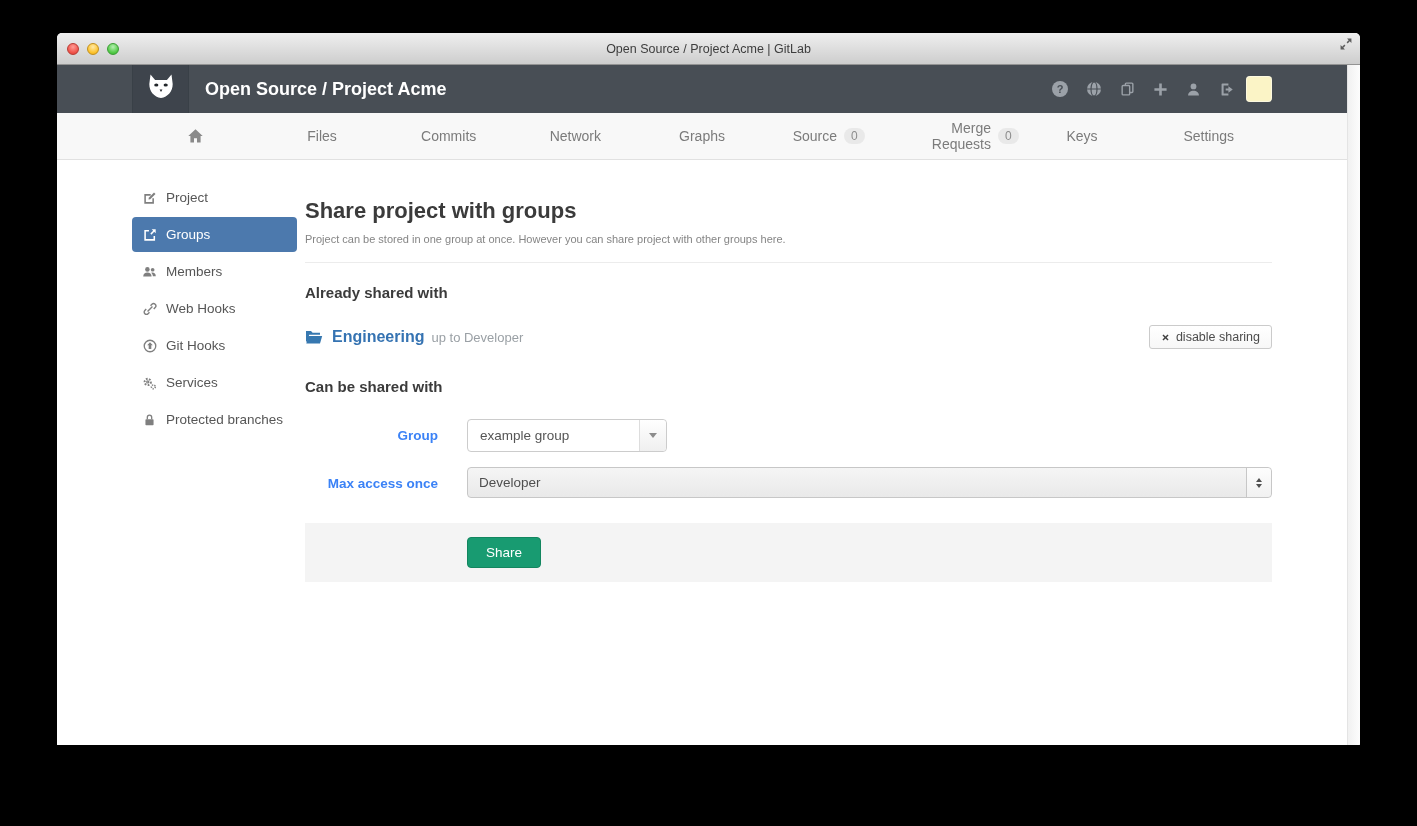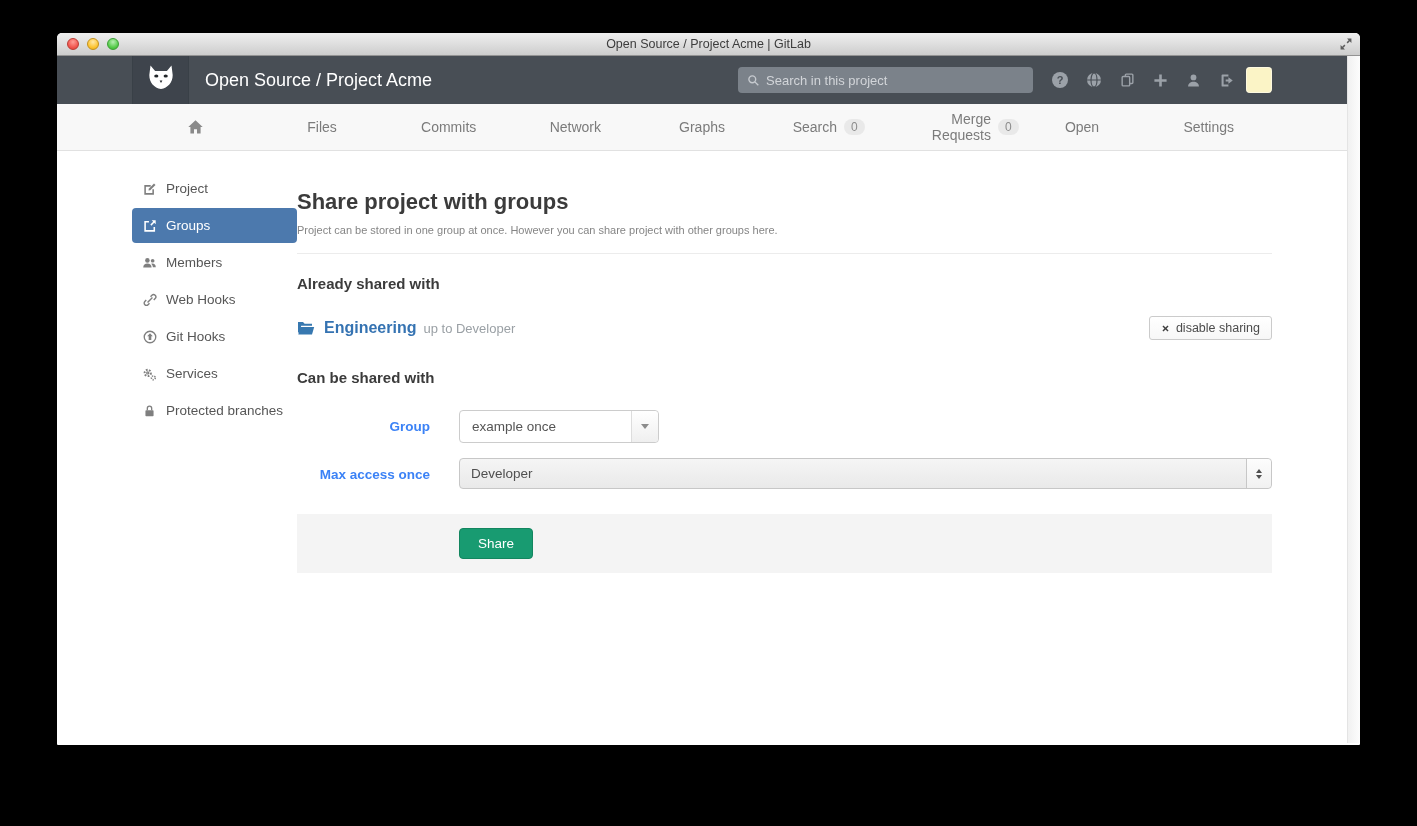--- a/index.html
+++ b/index.html
@@ -4,21 +4,21 @@
 <style>
   * { margin:0; padding:0; box-sizing:border-box; }
   html,body { width:1417px; height:826px; background:#000; overflow:hidden;
     font-family:"Liberation Sans","DejaVu Sans",sans-serif; }
   svg { display:block; }
 
   
   .window { position:absolute; left:57px; top:33px; width:1303px; height:712px;
     border-radius:5px 5px 1px 1px; overflow:hidden; background:#fff;
     box-shadow:0 18px 50px rgba(0,0,0,.75); }
-  .titlebar { height:23px; background:linear-gradient(#efefef,#cdcdcd);
+  .titlebar { height:32px; background:linear-gradient(#efefef,#cdcdcd);
     border-bottom:1px solid #939393; position:relative;
     display:flex; align-items:center; justify-content:center; }
   .titlebar-text { font-size:12.5px; color:#3d3d3d; }
   .traffic { position:absolute; left:10px; top:50%; transform:translateY(-50%); display:flex; gap:8px; }
   .light { width:12px; height:12px; border-radius:50%; }
   .light.red    { background:radial-gradient(circle at 50% 30%, #ff9d96, #f0544c 65%, #d8423a); border:1px solid #b93b33; }
   .light.yellow { background:radial-gradient(circle at 50% 30%, #ffe9a8, #fcc32e 65%, #e7a922); border:1px solid #c2901c; }
   .light.green  { background:radial-gradient(circle at 50% 30%, #b6efb2, #53ca47 65%, #3bb033); border:1px solid #3b9e34; }
   .fullscreen-btn { position:absolute; right:7px; top:4px; color:#5d5d5d; }
 
@@ -27,21 +27,21 @@
   .scroll-gutter { width:13px; flex:none; background:linear-gradient(to right,#f1f1f1,#fdfdfd);
     border-left:1px solid #e4e4e4; }
 
   .container { width:1140px; margin:0 auto; height:100%; }
 
   
   .app-header { height:48px; background:#484e55; flex:none; }
   .app-header .container { display:flex; align-items:center; }
   .logo-box { width:57px; height:48px; background:#3e444c; border-left:1px solid #394047;
     border-right:1px solid #394047; display:flex; align-items:center; justify-content:center; cursor:pointer; }
-  .project-title { color:#fff; font-size:18px; font-weight:normal; margin-left:16px; white-space:nowrap; }
+  .project-title { color:#fff; font-size:18px; font-weight:bold; margin-left:16px; white-space:nowrap; }
   .header-right { margin-left:auto; display:flex; align-items:center; }
   .search-box { width:295px; height:26px; background:#7b828a; border-radius:4px;
     display:flex; align-items:center; padding:0 9px; margin-right:19px; }
   .search-box input { flex:1; margin-left:6px; background:transparent; border:none; outline:none;
     font-size:13px; color:#eef0f2; font-family:inherit; }
   .search-box input::placeholder { color:#d2d5d9; opacity:1; }
   .search-icon { color:#c6cacf; }
   .header-icons { display:flex; align-items:center; gap:18px; color:#9ba1a8; }
   .hicon { cursor:pointer; display:flex; align-items:center; justify-content:center; }
   .circle-glyph { width:16px; height:16px; border-radius:50%; background:#9ba1a8; color:#484e55;
@@ -57,21 +57,21 @@
   
   .nav-bar { height:47px; background:#f8f8f8; border-bottom:1px solid #e1e1e1; flex:none; }
   .nav-bar .container { display:flex; }
   .nav-item { flex:1; display:flex; align-items:center; justify-content:center; gap:7px;
     font-size:14px; color:#7b7b7b; cursor:pointer;text-align:right; }
   .nav-item .home-glyph { color:#8a8a8a; }
   .badge { background:#e9e9e9; color:#8c8c8c; border-radius:10px; padding:1px 7px; font-size:12px; }
 
   
   .page-body { flex:1; overflow:hidden; background:#fff; }
-  .layout { width:1140px; margin:0 auto; display:flex; padding-top:20px; }
+  .layout { width:1140px; margin:0 auto; display:flex; padding-top:20px;gap:8px; }
   .sidebar { width:165px; flex:none; }
   .side-item { display:flex; align-items:center; gap:9px; padding:10px; margin-bottom:2px;
     font-size:13.5px; color:#565656; border-radius:4px; cursor:pointer; }
   .side-item .sicon { width:15px; color:#7f7f7f; display:flex; justify-content:center; }
   .side-item.active { background:#4c79ad; color:#fff; }
   .side-item.active .sicon { color:#fff; }
 
   .main { flex:1; min-width:0; padding-top:8px; }
   .page-title { font-size:22px; font-weight:bold; color:#3b3b3b; margin:10px 0 9px; }
   .lead { font-size:11px; color:#858585; margin-bottom:17px; }
@@ -141,29 +141,20 @@
             <svg width="28" height="30" viewBox="0 0 28 30">
               <path fill="#ffffff" d="M3.5 0.5l4.6 5.6h11.8l4.6-5.6 1.2 9.5c0 8-4.9 12.6-11.7 14.1C7.1 22.6 2.3 18 2.3 10z"></path>
               <ellipse cx="9.3" cy="11" rx="2.1" ry="1.5" fill="#22262a"></ellipse>
               <ellipse cx="18.7" cy="11" rx="2.1" ry="1.5" fill="#22262a"></ellipse>
               <path fill="#22262a" d="M12.6 15.6h2.8L14 18z"></path>
             </svg>
           </div>
           <span class="project-title">Open Source / Project Acme</span>
 
           <div class="header-right">
-            <div class="search-box">
-              <span class="search-icon">
-                <svg width="13" height="13" viewBox="0 0 16 16" fill="none" stroke="currentColor" stroke-width="1.7">
-                  <circle cx="6.5" cy="6.5" r="4.2"></circle>
-                    <path d="M9.7 9.7l4.2 4.2"></path>
-                </svg>
-              </span>
-              <input type="text" placeholder="Search in this project" style="">
-            </div>
 
             <div class="header-icons">
               <span class="hicon circle-glyph">?</span>
               <span class="hicon">
                 <svg width="16" height="16" viewBox="0 0 16 16">
                   <circle cx="8" cy="8" r="7" fill="currentColor"></circle>
                   <g stroke="#484e55" stroke-width="1.2" fill="none">
                     <ellipse cx="8" cy="8" rx="3" ry="7"></ellipse>
                       <path d="M1 8h14"></path>
                   </g>
@@ -213,29 +204,29 @@
           <div class="nav-item">
               <span>Commits</span>
             </div>
           <div class="nav-item">
               <span>Network</span>
             </div>
           <div class="nav-item">
               <span>Graphs</span>
             </div>
           <div class="nav-item">
-            <span>Search</span>
+            <span>Source</span>
             <span class="badge">0</span>
           </div>
           <div class="nav-item">
             <span>Merge Requests</span>
             <span class="badge">0</span>
           </div>
           <div class="nav-item">
-              <span>Open</span>
+              <span>Keys</span>
             </div>
           <div class="nav-item">
               <span>Settings</span>
             </div>
         </div>
       </div>
 
       <div class="page-body">
         <div class="layout">
 
@@ -334,21 +325,21 @@
                 <span>disable sharing</span>
               </button>
             </div>
 
             <div class="section-heading">Can be shared with</div>
 
             <div class="form-row">
               <div class="form-label">Group</div>
               <div class="control-col">
                 <div class="select2">
-                  <span class="sel-text">example once</span>
+                  <span class="sel-text">example group</span>
                   <span class="arrow-box">
                     <span class="caret-down"></span>
                   </span>
                 </div>
               </div>
             </div>
 
             <div class="form-row">
               <div class="form-label">Max access once</div>
               <div class="control-col">

